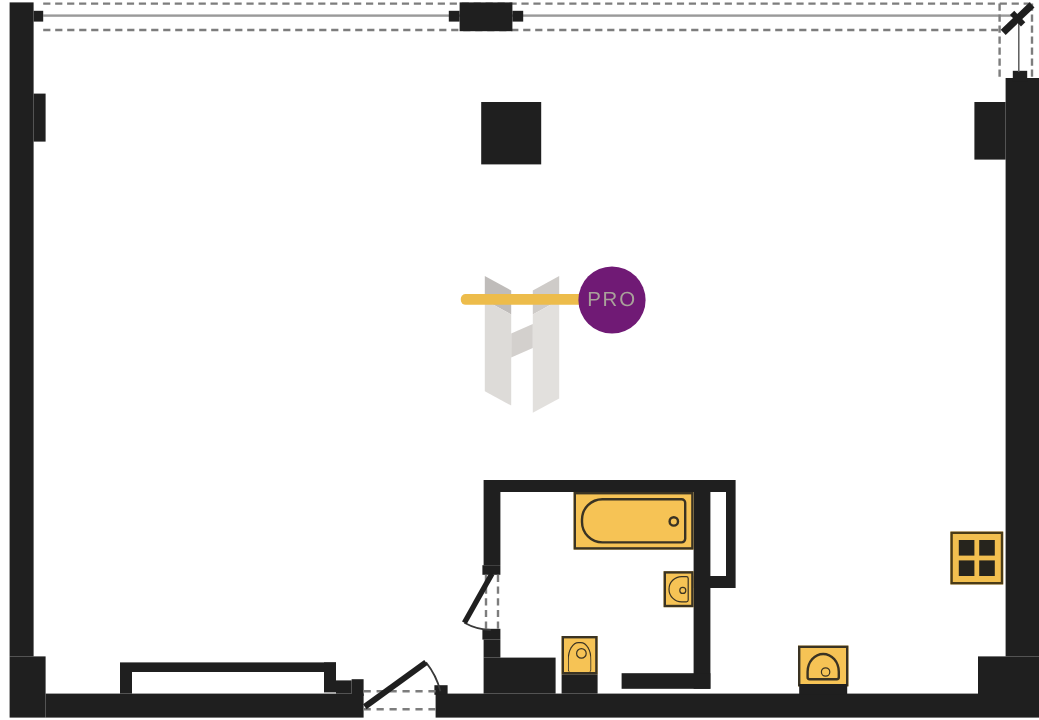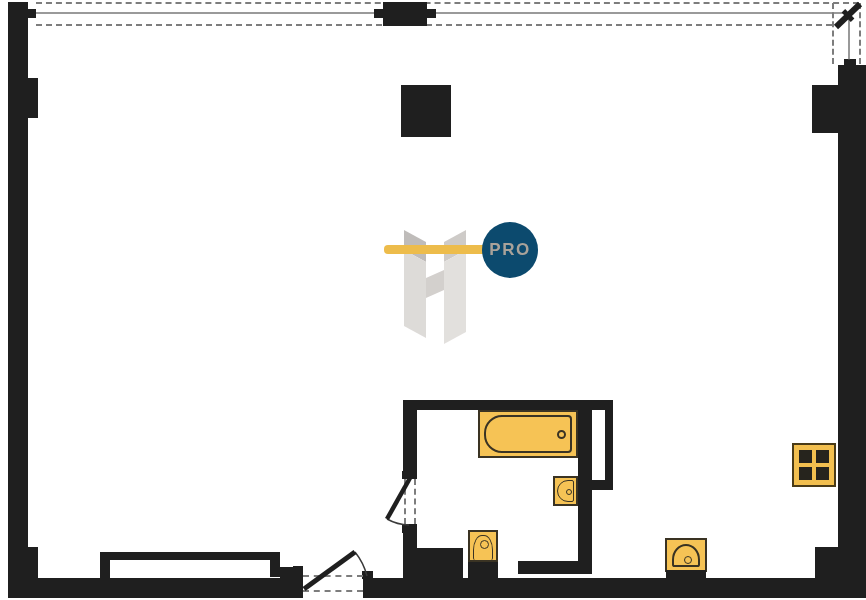--- a/index.html
+++ b/index.html
@@ -16,22 +16,22 @@
   .inner{position:absolute;border:2px solid #3a3323;box-sizing:border-box;}
   .dot{position:absolute;border:2px solid #3a3323;border-radius:50%;box-sizing:border-box;background:transparent;}
   .svgov{position:absolute;}
   .area-label{
     position:absolute;left:386px;top:256px;font-size:37px;font-weight:700;
     color:#151515;letter-spacing:1px;z-index:6;
   }
   .logo-bar{position:absolute;left:384px;top:245px;width:106px;height:9px;background:#edbc4b;border-radius:4px;z-index:4;}
   .logo-circle{
     position:absolute;left:482px;top:222px;width:56px;height:56px;border-radius:50%;
-    background:#0c4a6e;z-index:5;text-align:center;line-height:56px;
-    font-size:17px;font-weight:700;color:#a9a29a;letter-spacing:1.5px;
+    background:#701a75;z-index:5;text-align:center;line-height:56px;
+    font-size:17px;font-weight:400;color:#a9a29a;letter-spacing:1.5px;
   }
   .stove-grid{
     position:absolute;left:792px;top:443px;width:44px;height:44px;
     background:#f2bf4f;border:2px solid #4a3b17;box-sizing:border-box;
     display:grid;grid-template-columns:1fr 1fr;grid-template-rows:1fr 1fr;
     gap:4px;padding:5px;z-index:3;
   }
   .stove-grid>div{background:#26241d;}
   .z2{z-index:2}.z3{z-index:3}.z7{z-index:7}
 </style>

